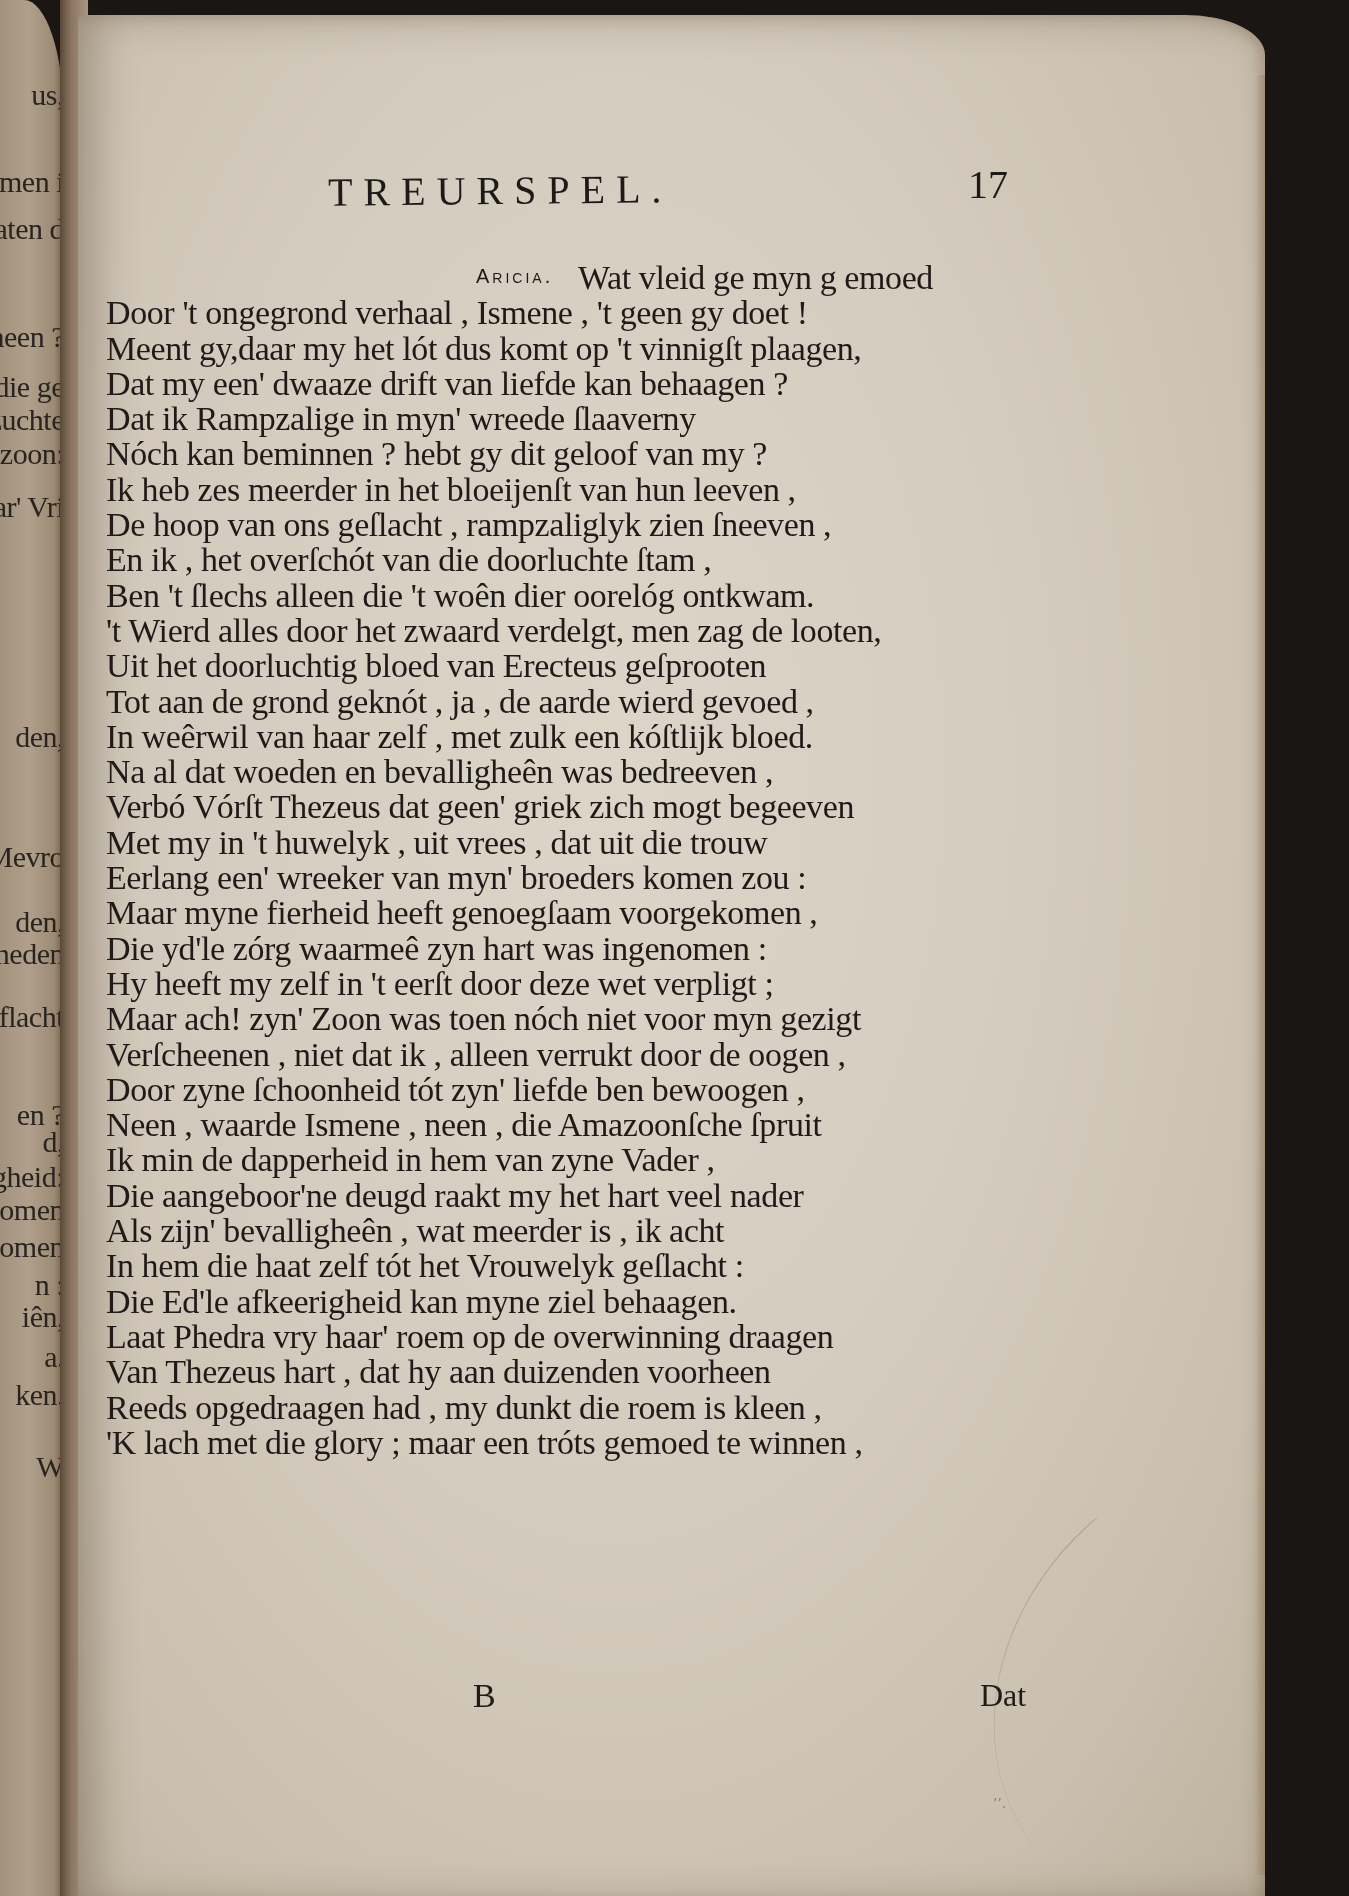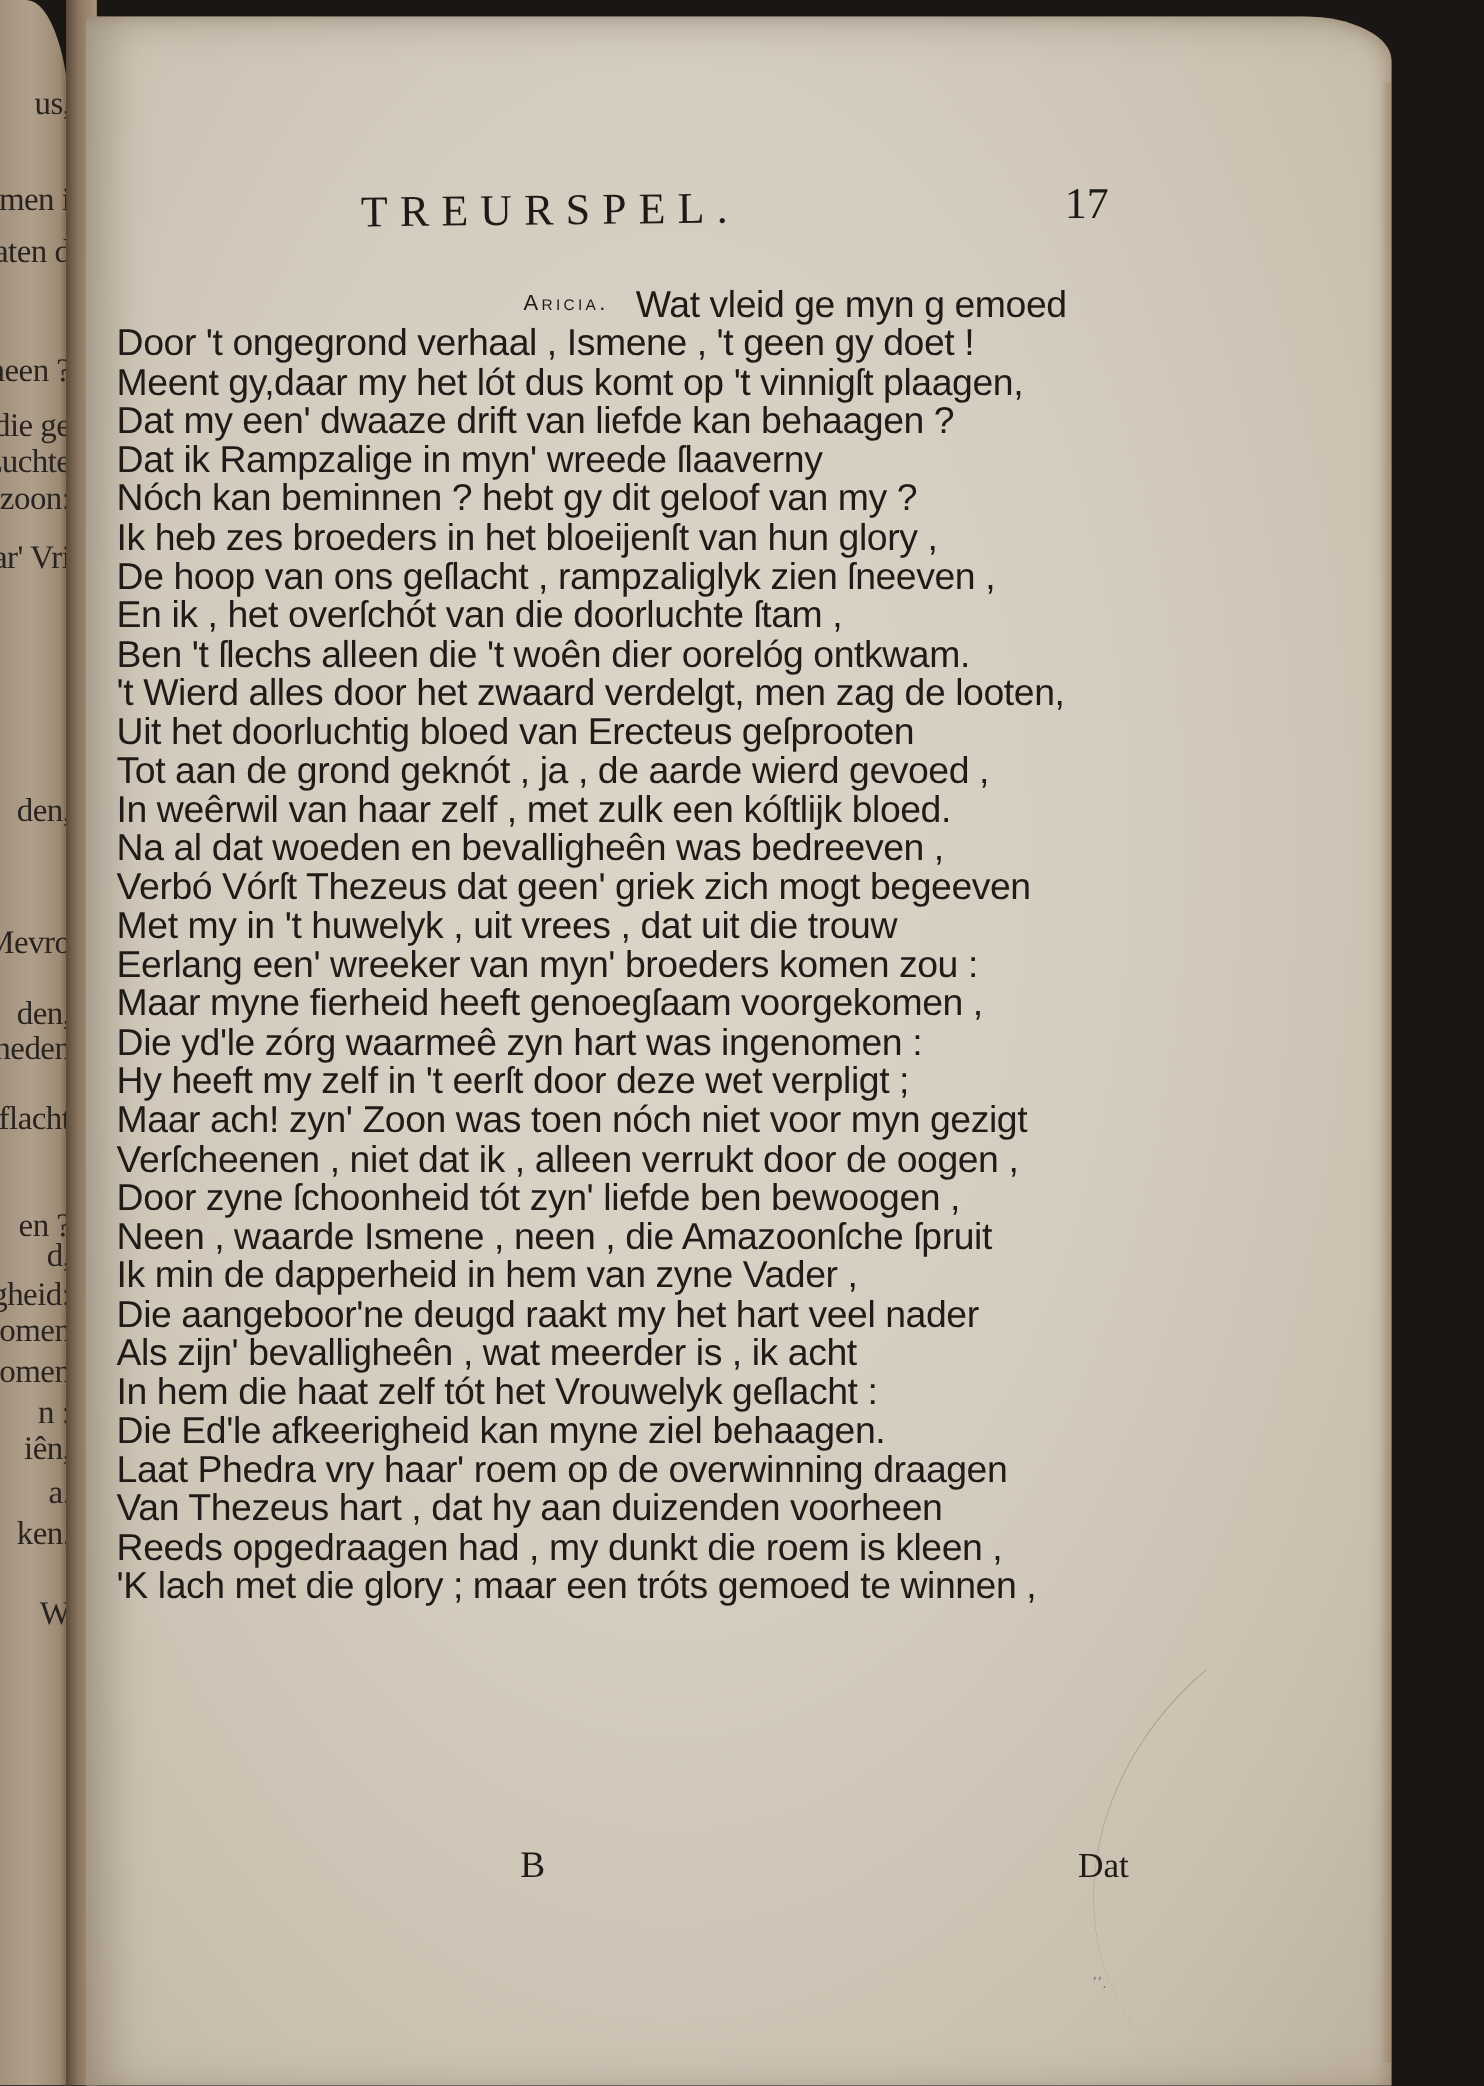--- a/index.html
+++ b/index.html
@@ -90,21 +90,21 @@
       letter-spacing: 3px;
       color: #1e1a17;
       font-variant: small-caps;
       margin-top: 28px;
     }
     .verse {
       position: absolute;
       left: 28px;
       top: 245px;
       width: 1000px;
-      font-family: Liberation Sans, sans-serif;
+      font-family: Liberation Serif, serif;
       font-size: 34px;
       line-height: 35.3px;
       color: #201b18;
       letter-spacing: -0.4px;
     }
     .verse .line {
       white-space: nowrap;
       display: block;
       height: 35.3px;
     }
@@ -183,21 +183,21 @@
   <div class="page-number">17</div>
   <div class="speaker">Aricia.</div>
 
   <div class="verse">
     <span class="line first">Wat vleid ge myn g  emoed</span>
     <span class="line">Door 't ongegrond verhaal ,  Ismene , 't geen gy doet !</span>
     <span class="line">Meent gy,daar my het lót dus komt op 't vinnigſt plaagen,</span>
     <span class="line">Dat my een' dwaaze drift van liefde kan behaagen ?</span>
     <span class="line">Dat ik Rampzalige in myn' wreede ſlaaverny</span>
     <span class="line">Nóch kan beminnen ?  hebt gy dit geloof van my ?</span>
-    <span class="line">Ik heb zes broeders in het bloeijenſt van hun glory ,</span>
+    <span class="line">Ik heb zes meerder in het bloeijenſt van hun leeven ,</span>
     <span class="line">De hoop van ons geſlacht ,  rampzaliglyk zien ſneeven ,</span>
     <span class="line">En ik ,  het overſchót van die doorluchte ſtam ,</span>
     <span class="line">Ben 't ſlechs  alleen die 't woên dier oorelóg ontkwam.</span>
     <span class="line">'t Wierd alles door het zwaard verdelgt, men zag de looten,</span>
     <span class="line">Uit het doorluchtig bloed van Erecteus geſprooten</span>
     <span class="line">Tot aan de grond geknót ,  ja , de aarde wierd gevoed ,</span>
     <span class="line">In weêrwil van haar zelf ,  met zulk een kóſtlijk bloed.</span>
     <span class="line">Na al dat woeden en bevalligheên was bedreeven ,</span>
     <span class="line">Verbó Vórſt Thezeus dat geen' griek zich mogt begeeven</span>
     <span class="line">Met my in 't huwelyk ,  uit vrees ,  dat uit die trouw</span>

